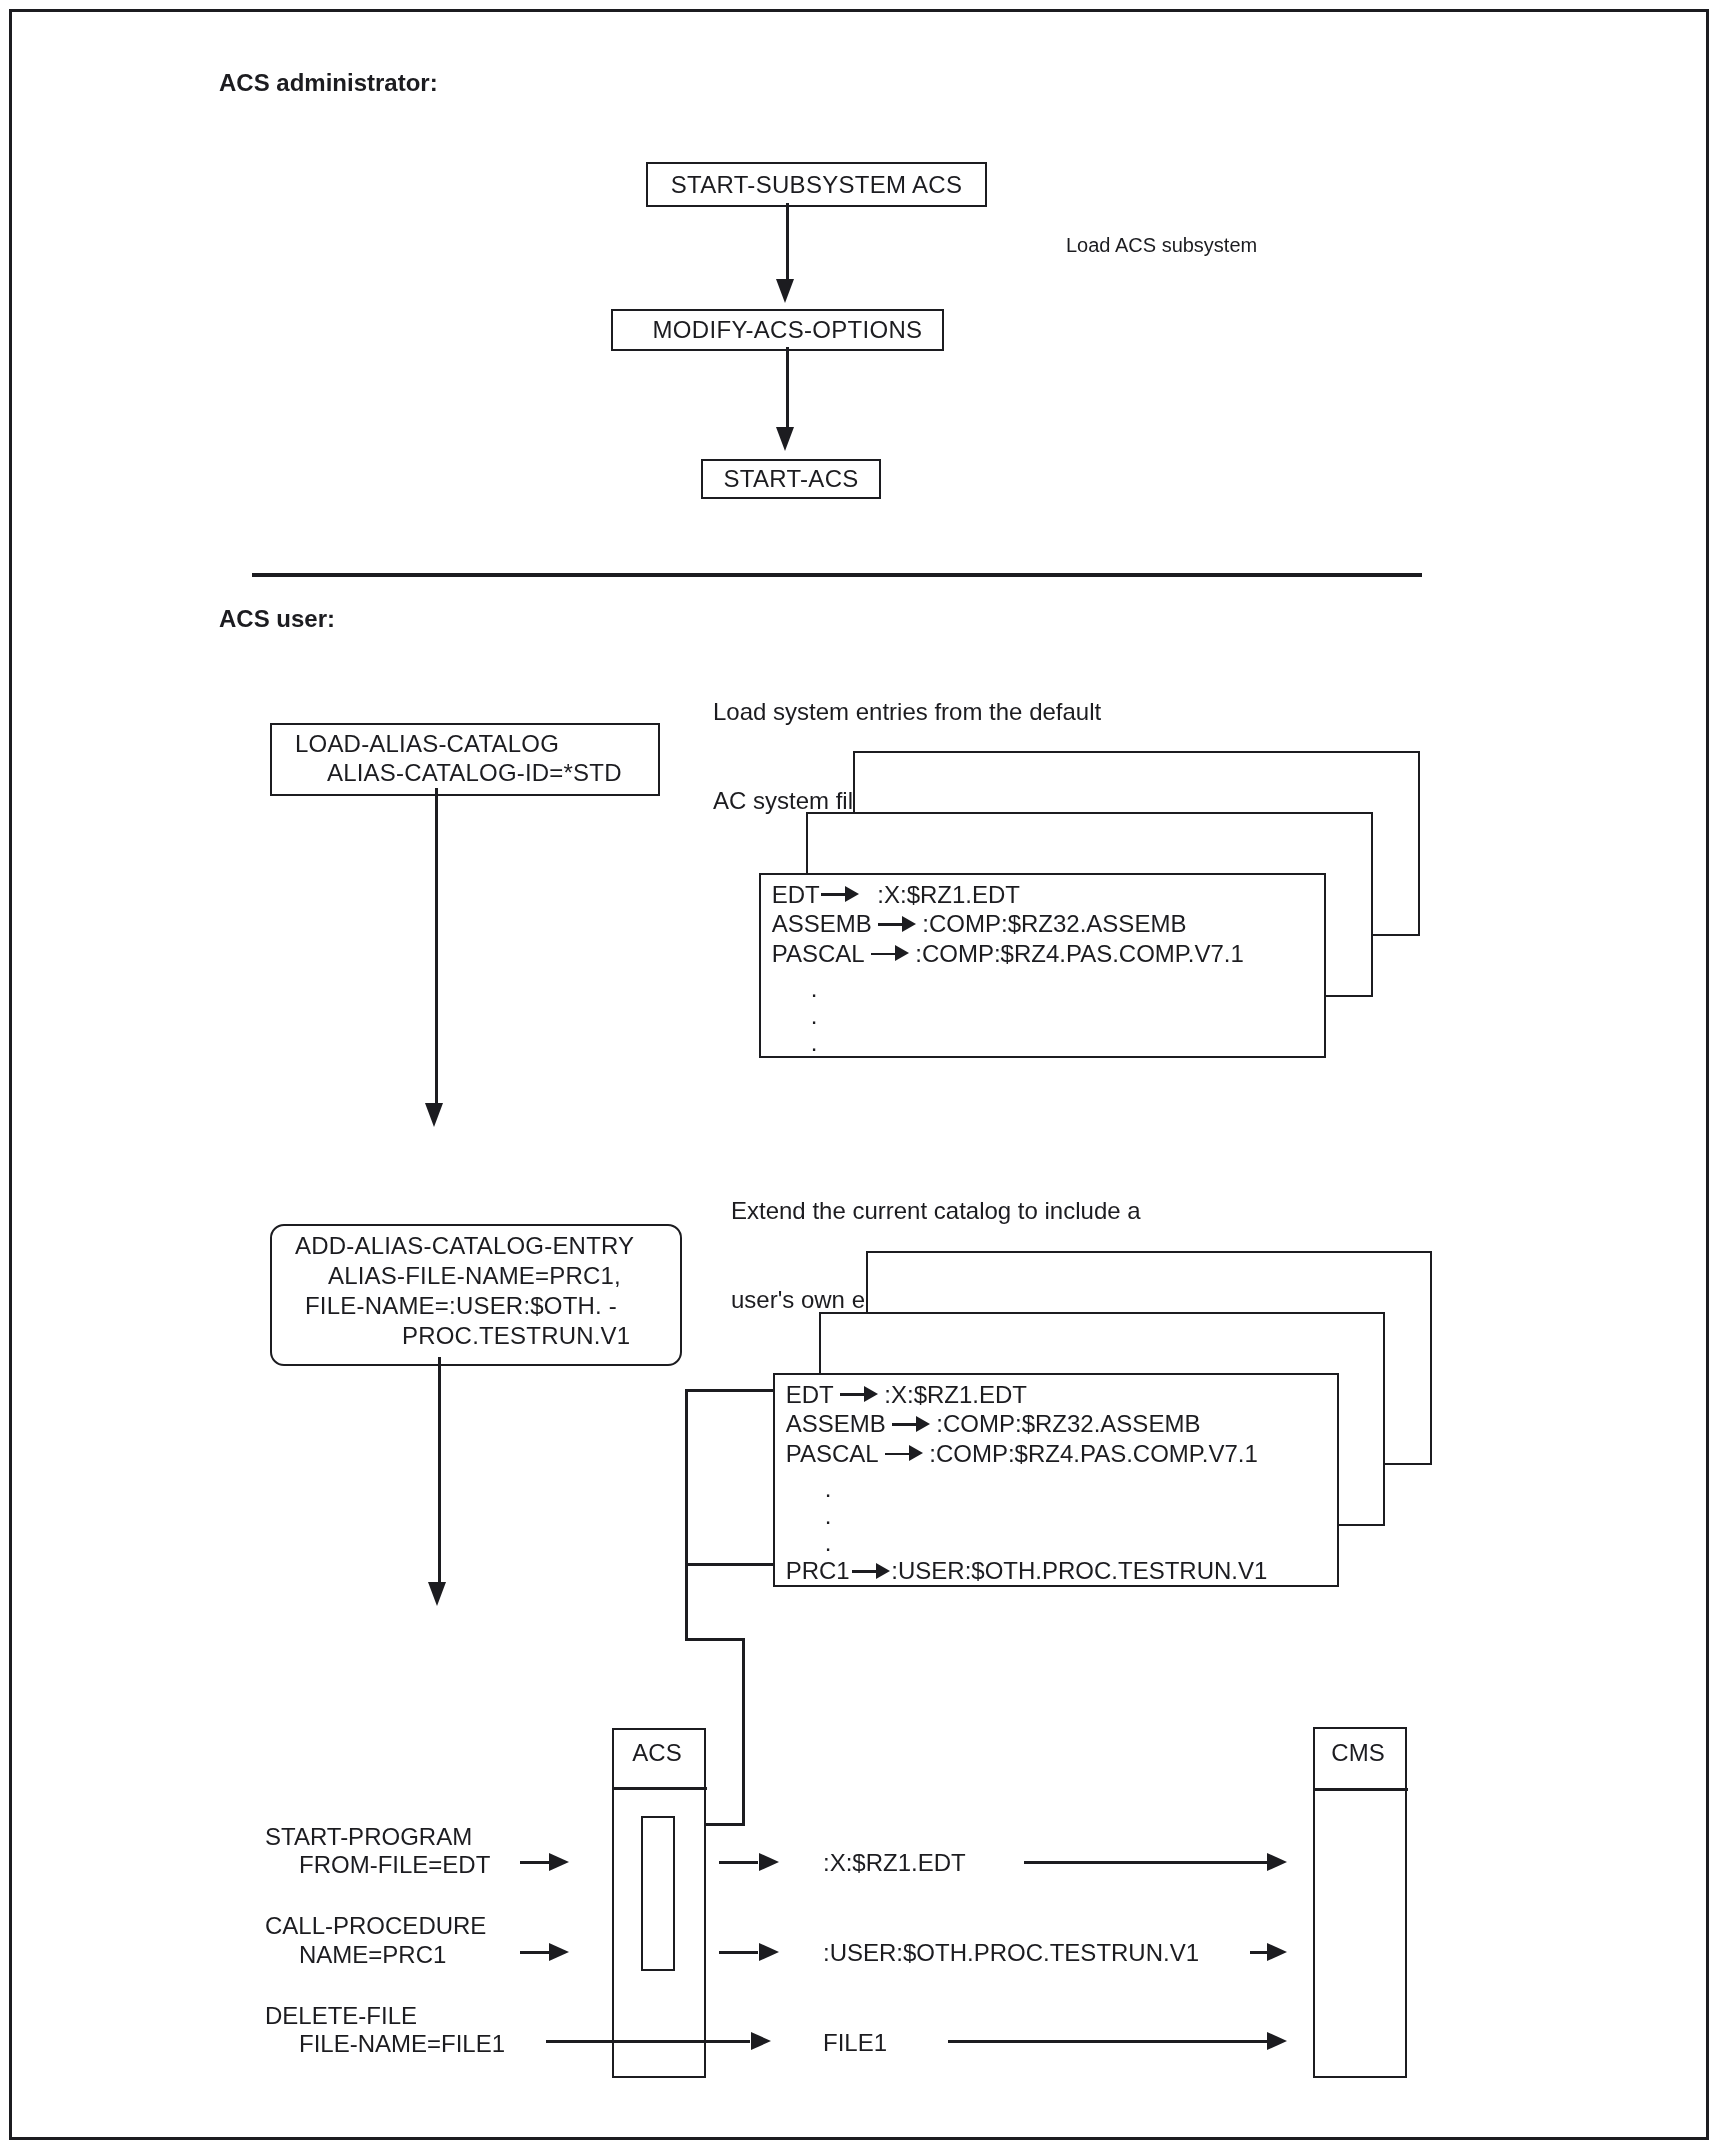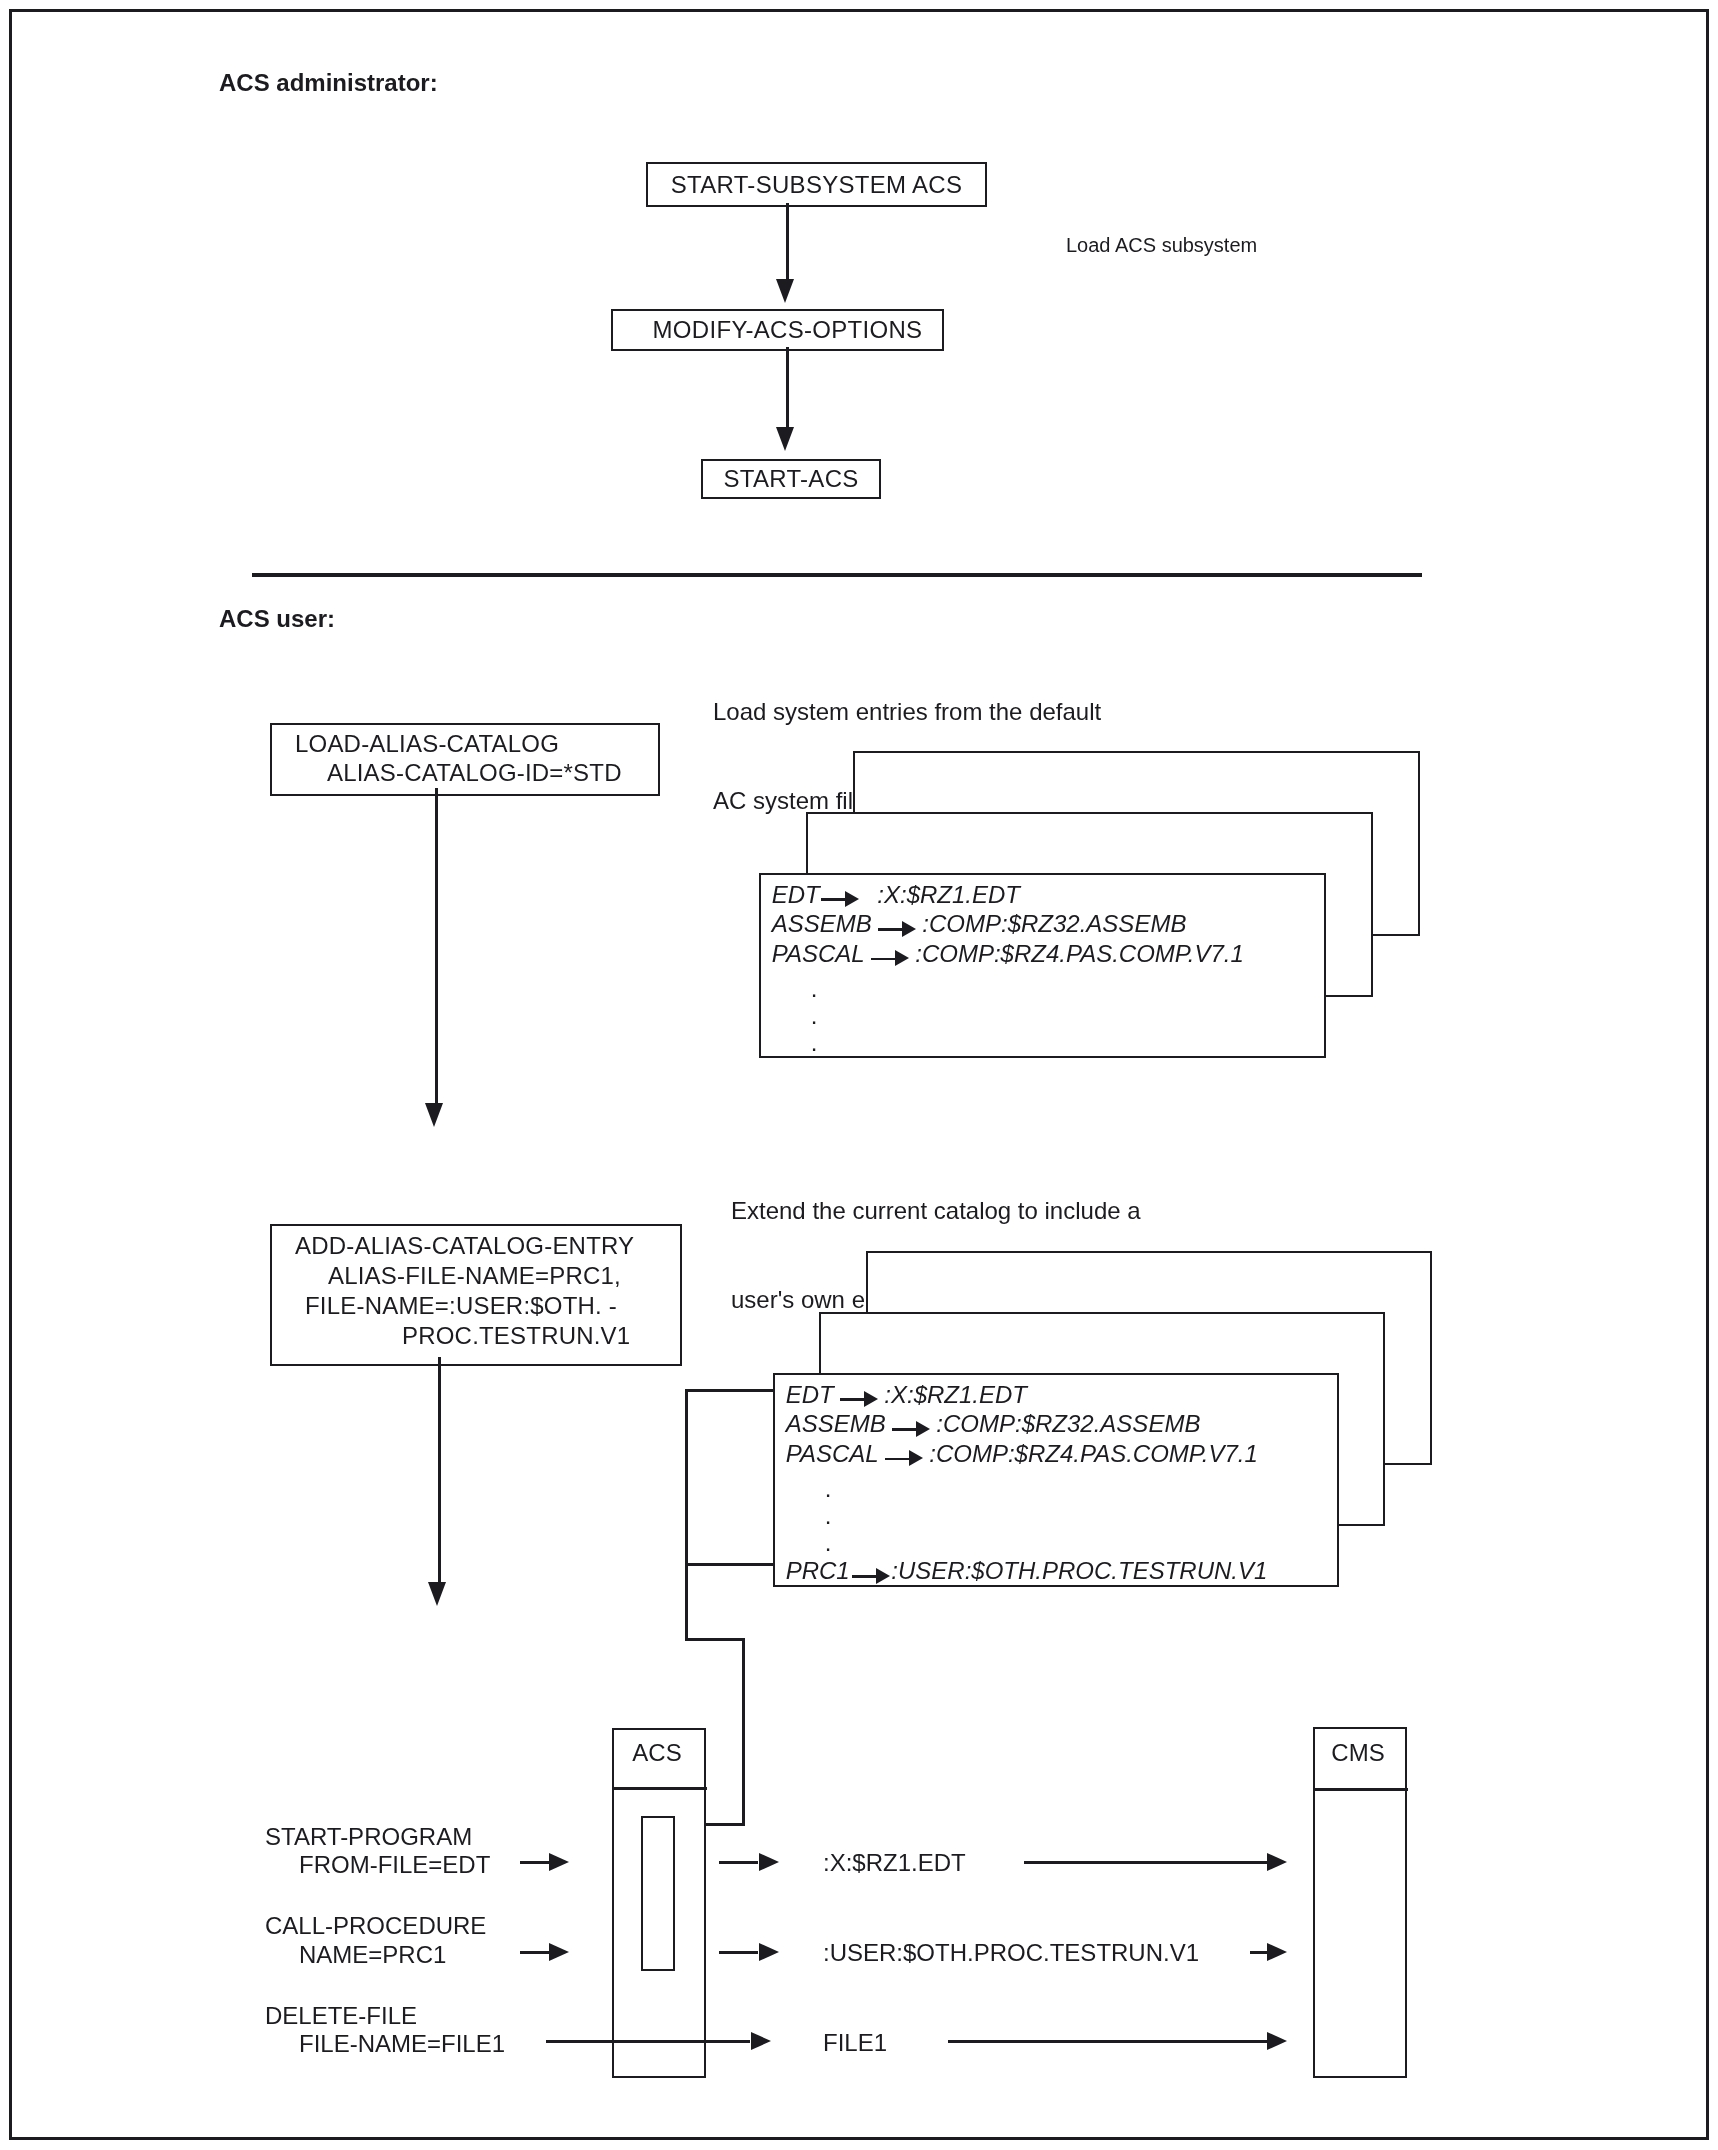--- a/index.html
+++ b/index.html
@@ -18,21 +18,21 @@
   .addbox .ln{line-height:30px;}
   .vline{position:absolute;width:2.7px;background:var(--ink);}
   .hline{position:absolute;height:2.7px;background:var(--ink);}
   .hline4{position:absolute;height:3.6px;background:var(--ink);}
   .tri-down{position:absolute;width:0;height:0;border-left:9.9px solid transparent;
             border-right:9.9px solid transparent;border-top:24px solid var(--ink);}
   .tri-right{position:absolute;width:0;height:0;border-top:9.9px solid transparent;
              border-bottom:9.9px solid transparent;border-left:20.6px solid var(--ink);}
   .card{position:absolute;border:2.7px solid var(--ink);background:var(--bg);}
   .card .inner{padding:4.5px 0 0 10.7px;font-size:24px;}
-  .crow{display:flex;align-items:flex-end;line-height:29.6px;white-space:pre;font-style:italic;}
+  .crow{display:flex;align-items:center;line-height:29.6px;white-space:pre;}
   .iarrow{display:inline-block;position:relative;width:38px;height:19.7px;margin:0 6.3px;flex:0 0 auto;}
   .iarrow::before{content:"";position:absolute;left:0;right:10.7px;top:9px;height:2.7px;background:var(--ink);}
   .iarrow::after{content:"";position:absolute;right:0;top:1.8px;width:0;height:0;
                  border-top:8px solid transparent;border-bottom:8px solid transparent;
                  border-left:14.3px solid var(--ink);}
   .iarrow.tight{margin:0 1.8px;}
   .dots{margin-top:7.2px;}
   .dots div{line-height:27px;padding-left:39px;font-size:24px;}
   .column{position:absolute;border:2.7px solid var(--ink);background:var(--bg);}
   .collabel{position:absolute;width:90px;text-align:center;font-size:24px;}
@@ -103,21 +103,21 @@
         <div>.</div>
       </div>
     </div>
   </div>
 
   <div class="note2" style="left:731px;top:1137px;">
     <div>Extend the current catalog to include a</div>
     <div>user's own entry:</div>
   </div>
 
-  <div class="mlbox addbox" style="left:270px;top:1224px;width:408px;height:133px;padding-top:5.4px;">
+  <div class="mlbox addbox" style="left:270px;top:1224px;width:408px;height:133px;padding-top:5.4px;border-radius:14px;">
     <div class="ln" style="padding-left:23px;">ADD-ALIAS-CATALOG-ENTRY</div>
     <div class="ln" style="padding-left:56px;">ALIAS-FILE-NAME=PRC1,</div>
     <div class="ln" style="padding-left:33px;">FILE-NAME=:USER:$OTH. -</div>
     <div class="ln" style="padding-left:130px;">PROC.TESTRUN.V1</div>
   </div>
 
   <div class="vline" style="left:438px;top:1357px;height:225px;"></div>
   <div class="tri-down" style="left:428px;top:1582px;"></div>
 
   <div class="card" style="left:866px;top:1251px;width:562px;height:210px;"></div>

